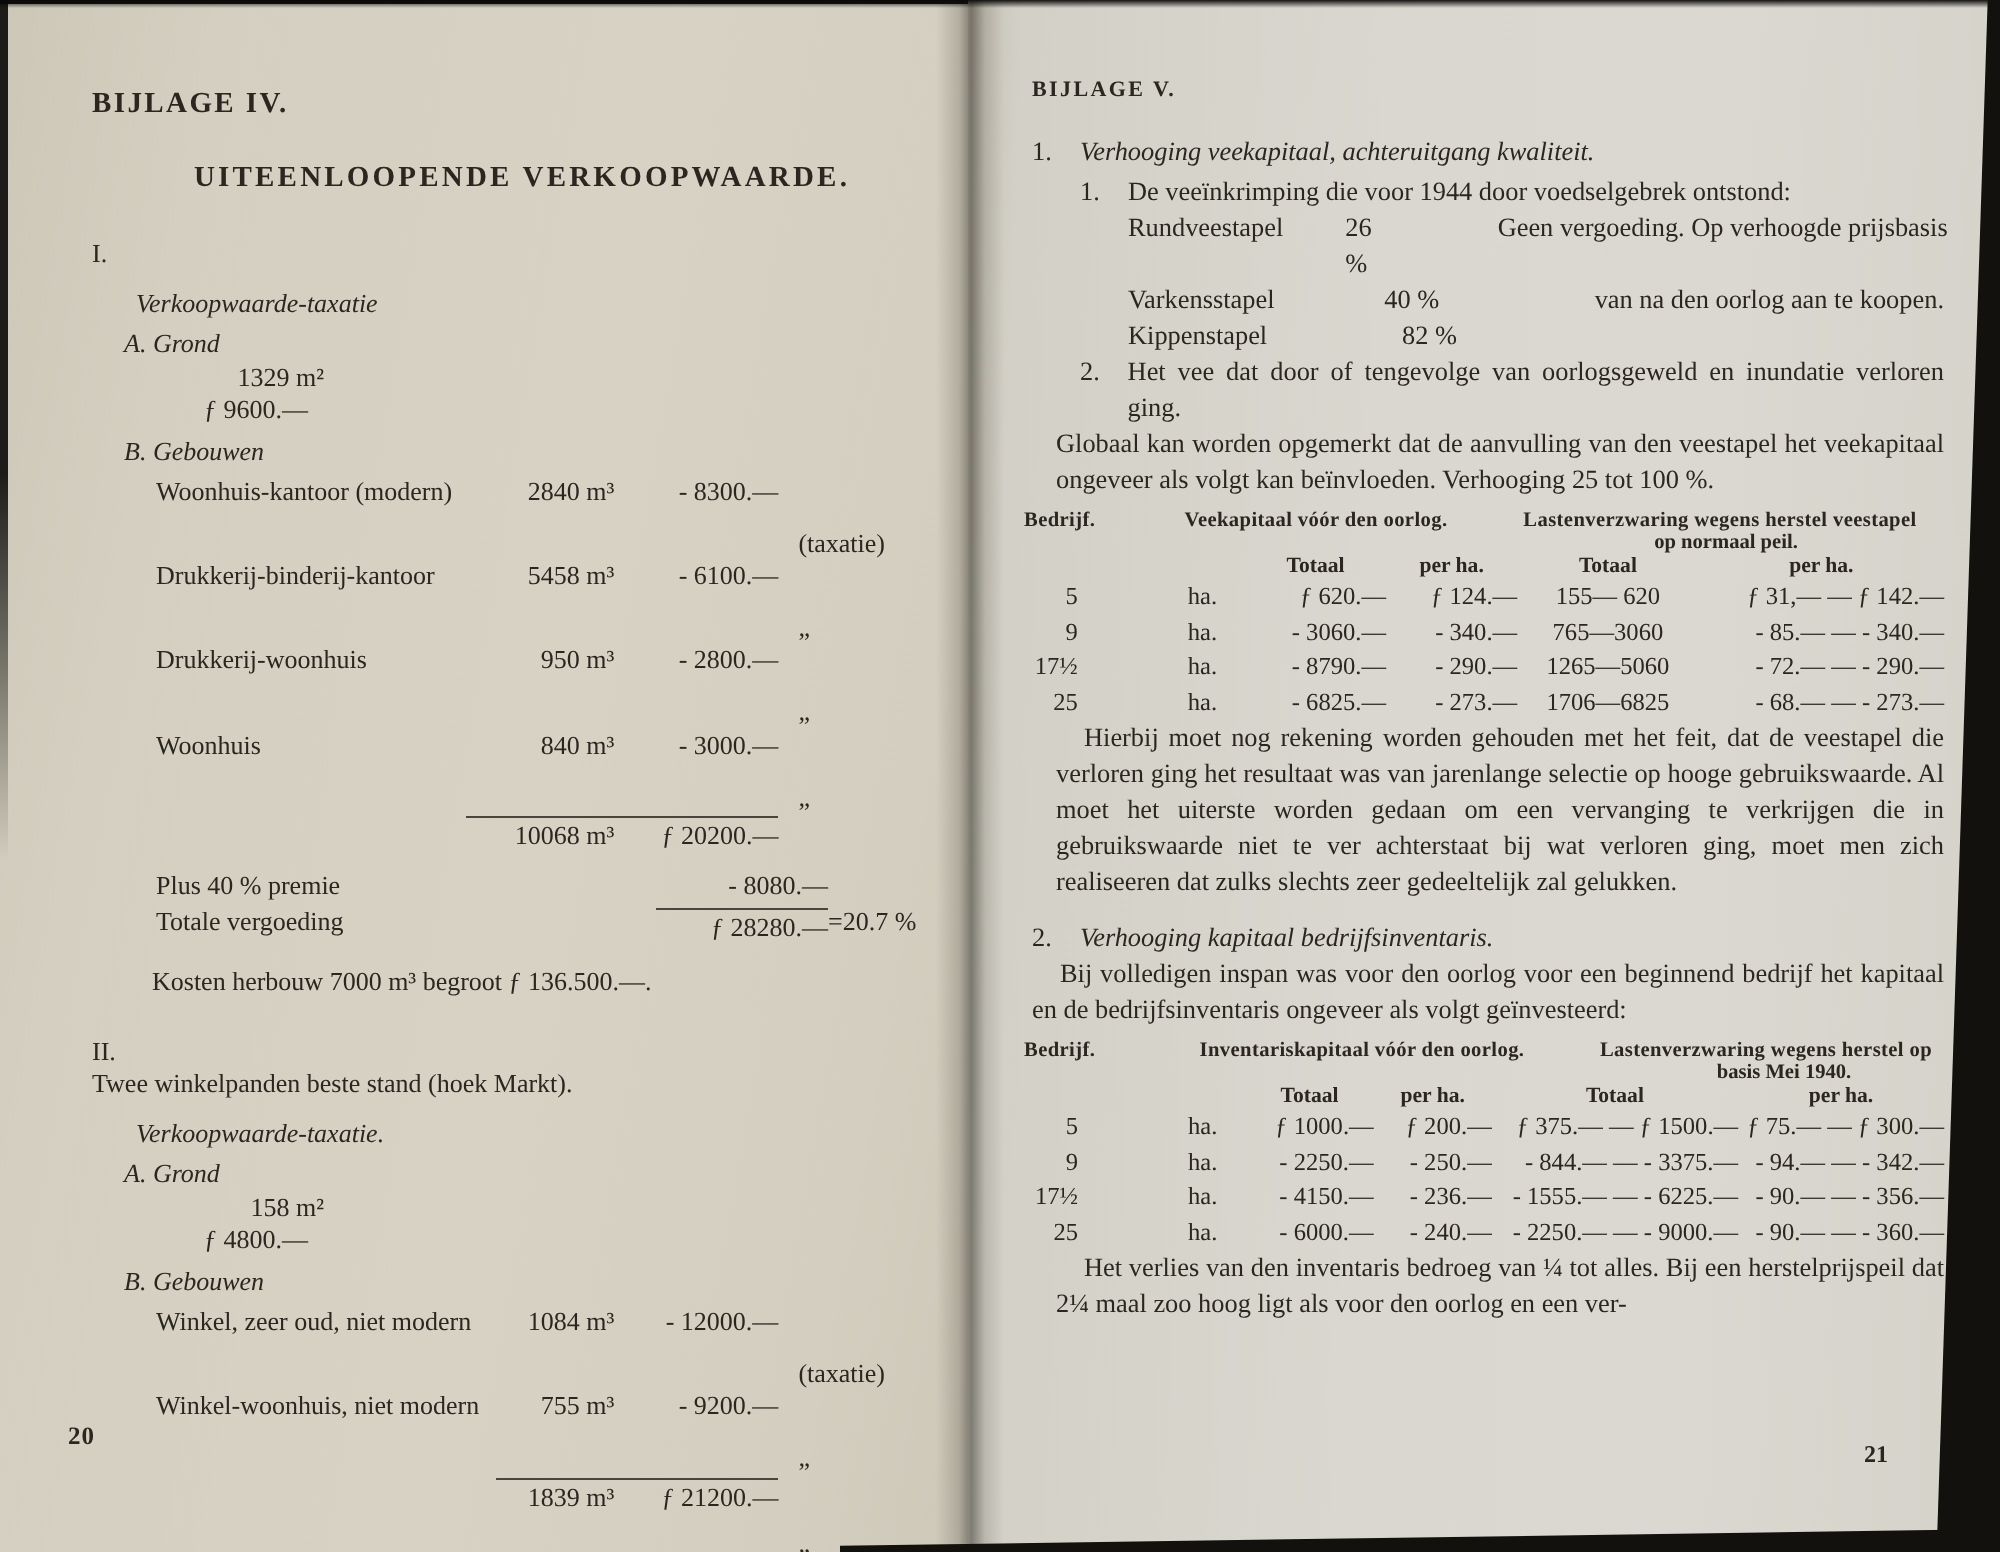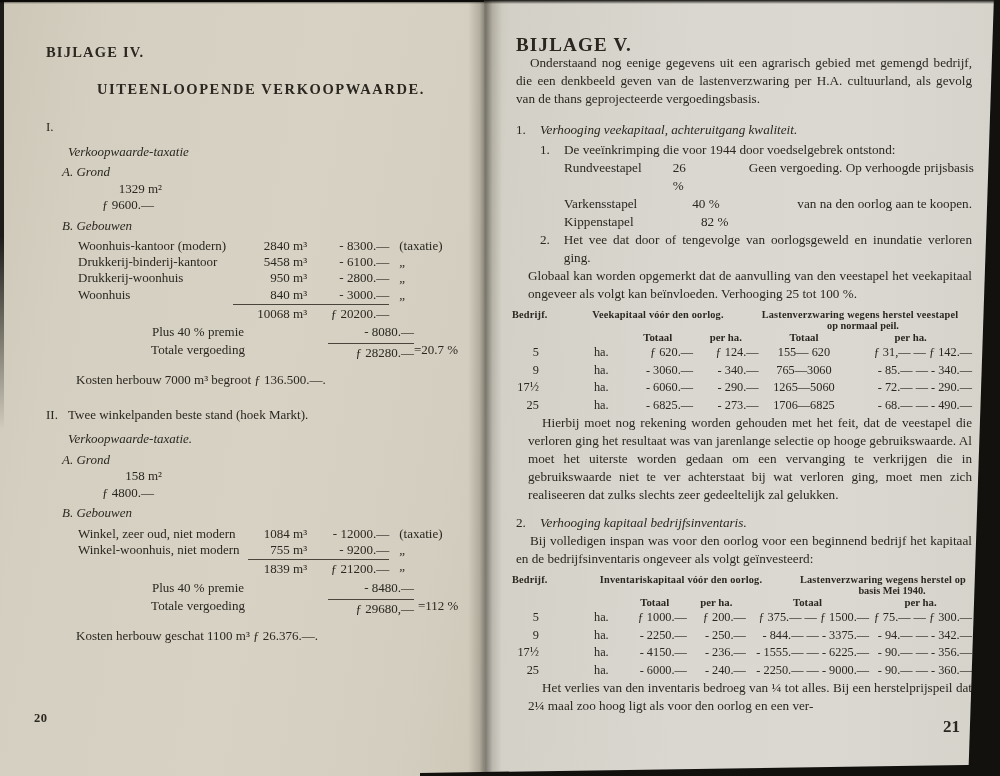--- a/index.html
+++ b/index.html
@@ -47,33 +47,33 @@
   .grond-row{display:flex;margin-left:16px;margin-top:3px;flex-direction:column;}
   .grond-label{font-style:italic;width:190px;}
   .grond-area{width:100px;text-align:right;}
   .grond-val{margin-left:40px;}
   .geb-label{font-style:italic;margin:4px 0 4px 16px;}
   .lrows{margin-left:32px;}
   .lrow{display:flex;line-height:16.2px;}
   .ldesc{width:162px;}
   .lvol{width:78px;text-align:right;white-space:nowrap;}
   .lamt{width:86px;text-align:right;white-space:nowrap;}
-  .lnote{width:70px;padding-left:10px;white-space:nowrap;}
+  .lnote{width:70px;padding-left:10px;white-space:nowrap;margin-top:26px;}
   .sec2 .ldesc{width:178px;}
   .sec2 .lvol{width:62px;}
   .sum .lvol,.sum .lamt{border-top:1px solid #4a453c;padding-top:1px;margin-top:1px;}
   .lrow.prem{margin-top:2px;}
-  .prem-label{width:240px;text-align:center;padding-right:10px;}
+  .prem-label{width:240px;text-align:left;padding-right:10px;}
   .tot-val{border-top:1px solid #4a453c;padding-top:1px;margin-top:1px;}
   .kosten{margin:11px 0 0 30px;}
   .pagenum-left{position:absolute;left:34px;top:708px;font-size:12.5px;font-weight:700;letter-spacing:0.5px;}
 
   
   .pr-inner{position:relative;padding:36px 28px 0 32px;font-size:13.2px;line-height:18px;}
-  .pr-inner .bijlage-head{font-size:19px;}
+  .pr-inner .bijlage-head{font-size:11px;}
   p.just{margin:0;text-align:justify;text-indent:14px;}
   .intro{margin-top:14px;}
   .item-head{display:flex;margin-top:13px;}
   .item-num{width:24px;}
   .item-title{font-style:italic;}
   .item-body{margin-left:24px;}
   .numlist-row{display:flex;margin-left:24px;}
   .numlist-num{width:24px;}
   .stock-row{display:flex;margin-left:48px;gap:31px;}
   .stock-name{width:106px;}
@@ -97,24 +97,24 @@
   .c-n{width:32px;text-align:right;}
   .c-u{width:34px;padding-left:7px;margin-left:48px;}
   .t1 .c-t{width:84px;text-align:right;}
   .t1 .c-p{width:78px;text-align:right;}
   .t1 .c-rt{width:108px;text-align:center;}
   .t1 .c-rp{width:146px;text-align:right;}
   .t2 .c-t{width:76px;text-align:right;}
   .t2 .c-p{width:70px;text-align:right;}
   .t2 .c-rt{width:146px;text-align:right;}
   .t2 .c-rp{width:122px;text-align:right;}
-  .pagenum-right{position:absolute;right:40px;top:718px;font-size:17px;font-weight:700;}
+  .pagenum-right{position:absolute;right:56px;top:718px;font-size:12px;font-weight:700;}
 
   .mt2{margin-top:2px;} .mt4{margin-top:4px;} .mt8{margin-top:8px;}
-  .mt10{margin-top:10px;} .mt18{margin-top:18px;}
+  .mt10{margin-top:10px;} .mt18{margin-top:18px;flex-direction:column;}
 </style>
 </head>
 <body>
 
 <div class="photo">
 
   <div class="page page-left">
     <div class="pl-inner">
       <div class="bijlage-head">BIJLAGE IV.</div>
 
@@ -226,21 +226,20 @@
       <div class="kosten">Kosten herbouw geschat 1100 m³ ƒ 26.376.—.</div>
 
       <div class="pagenum-left">20</div>
     </div>
   </div>
 
   <div class="page page-right">
     <div class="pr-inner">
       <div class="bijlage-head">BIJLAGE V.</div>
 
-      <p class="just intro">Onderstaand nog eenige gegevens uit een agrarisch gebied met gemengd bedrijf, die een denkbeeld geven van de lastenverzwaring per H.A. cultuurland, als gevolg van de thans geprojecteerde vergoedingsbasis.</p>
 
       <div class="item-head">
         <span class="item-num">1.</span>
         <span class="item-title">Verhooging veekapitaal, achteruitgang kwaliteit.</span>
       </div>
 
       <div class="numlist-row mt2">
         <span class="numlist-num">1.</span>
         <span>De veeïnkrimping die voor 1944 door voedselgebrek ontstond:</span>
       </div>
@@ -295,32 +294,32 @@
             <span class="c-n">9</span>
             <span class="c-u">ha.</span>
             <span class="c-t">- 3060.—</span>
             <span class="c-p">- 340.—</span>
             <span class="c-rt">765—3060</span>
             <span class="c-rp">- 85.—   —   - 340.—</span>
           </div>
             <div class="trow">
             <span class="c-n">17½</span>
             <span class="c-u">ha.</span>
-            <span class="c-t">- 6060.—</span>
+            <span class="c-t">- 8790.—</span>
             <span class="c-p">- 290.—</span>
             <span class="c-rt">1265—5060</span>
             <span class="c-rp">- 72.—   —   - 290.—</span>
           </div>
             <div class="trow">
             <span class="c-n">25</span>
             <span class="c-u">ha.</span>
             <span class="c-t">- 6825.—</span>
             <span class="c-p">- 273.—</span>
             <span class="c-rt">1706—6825</span>
-            <span class="c-rp">- 68.—   —   - 490.—</span>
+            <span class="c-rp">- 68.—   —   - 273.—</span>
           </div>
           </div>
       </div>
 
       <p class="just mt8" style="margin-left:12px;">Hierbij moet nog rekening worden gehouden met het feit, dat de veestapel die verloren ging het resultaat was van jarenlange selectie op hooge gebruikswaarde. Al moet het uiterste worden gedaan om een vervanging te verkrijgen die in gebruikswaarde niet te ver achterstaat bij wat verloren ging, moet men zich realiseeren dat zulks slechts zeer gedeeltelijk zal gelukken.</p>
 
       <div class="item-head mt10">
         <span class="item-num">2.</span>
         <span class="item-title">Verhooging kapitaal bedrijfsinventaris.</span>
       </div>

